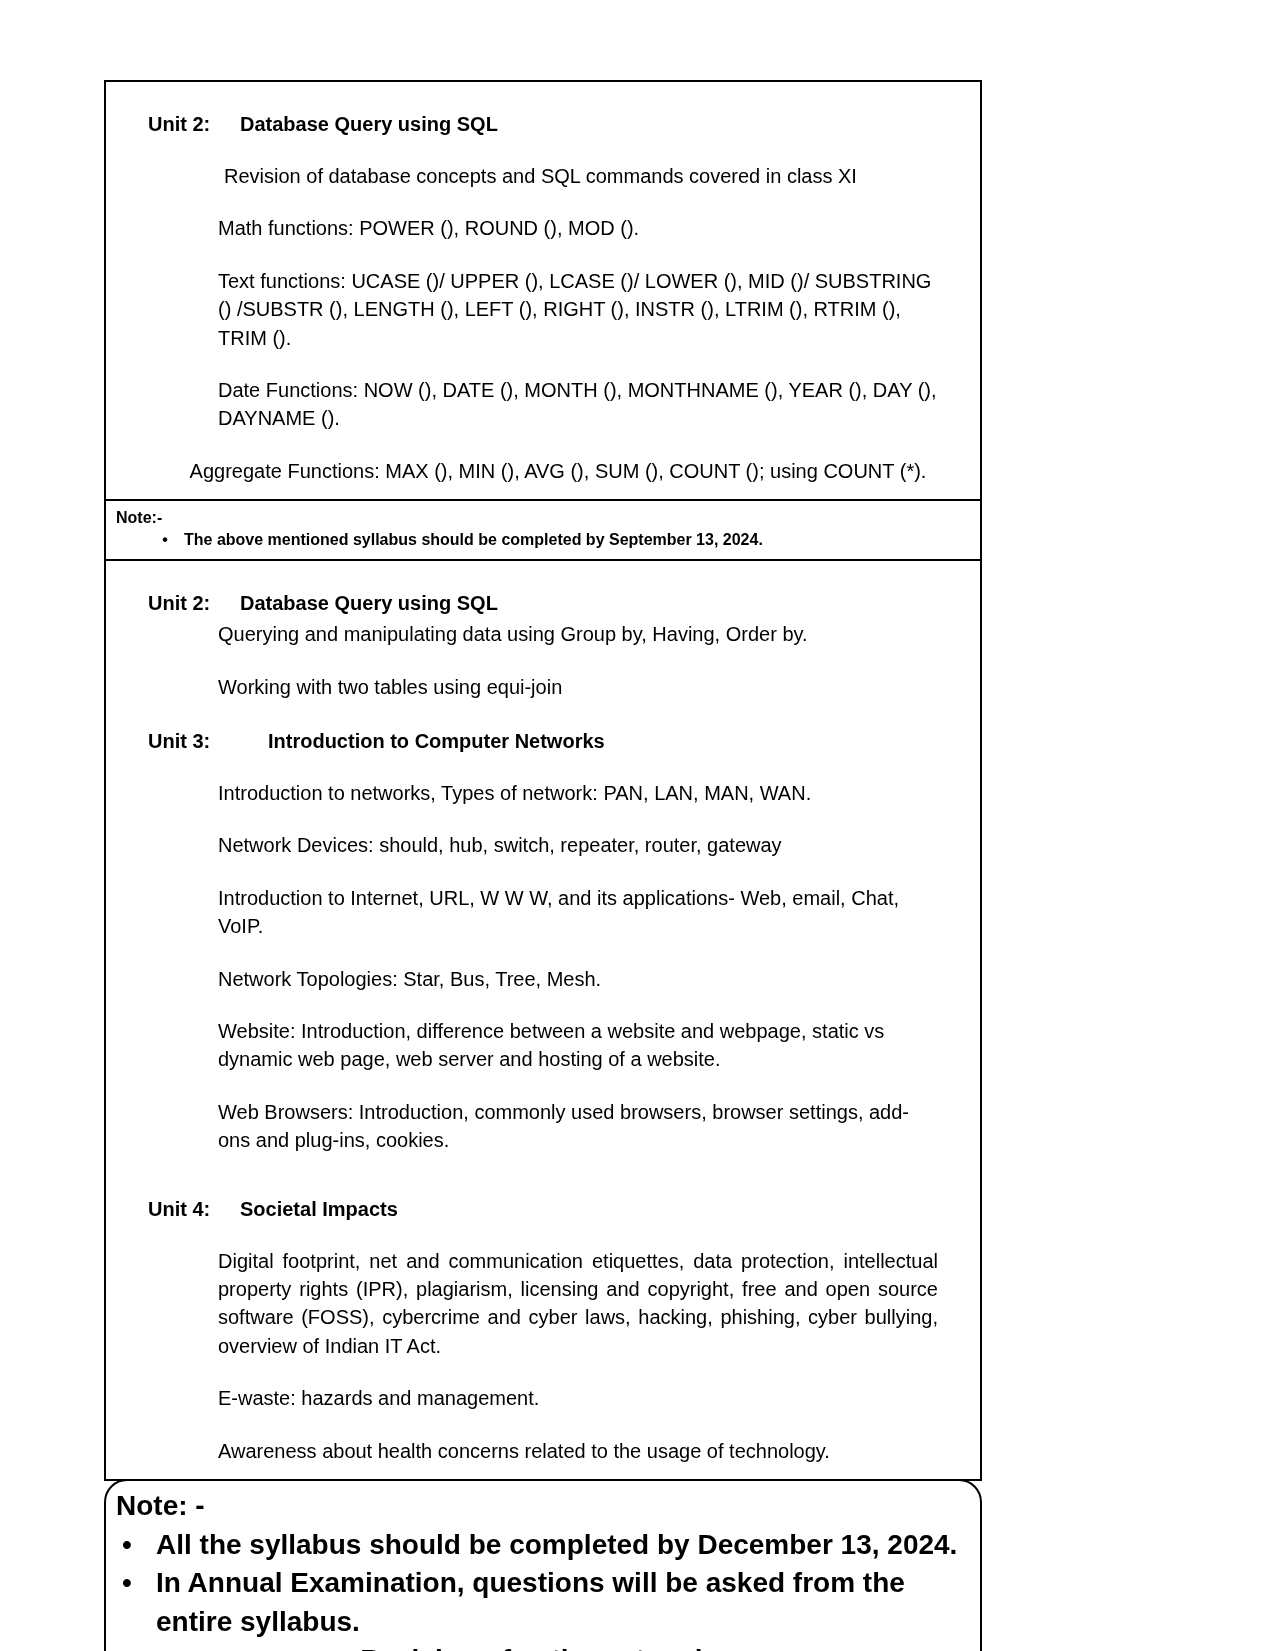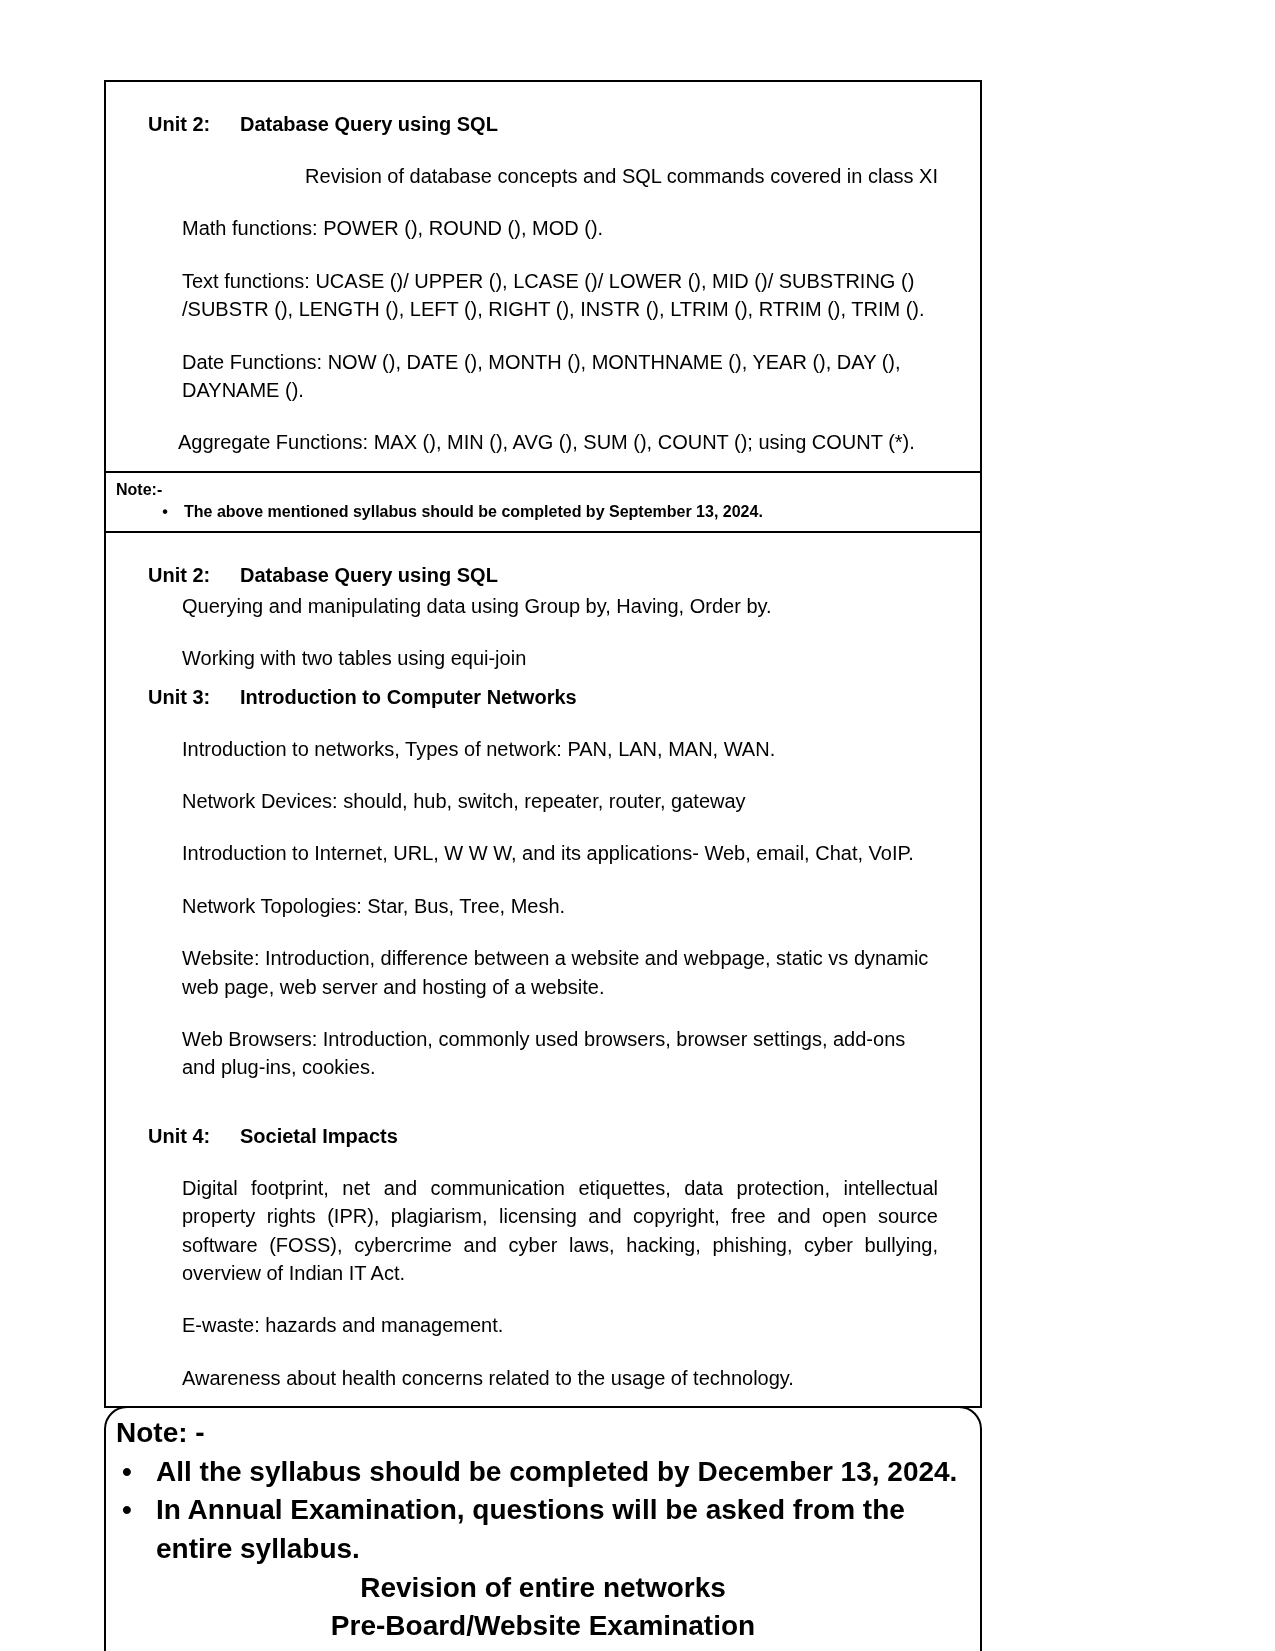--- a/index.html
+++ b/index.html
@@ -36,28 +36,28 @@
     display: flex;
   }
   .unit-heading .unit-label {
     width: 92px;
     flex: 0 0 92px;
   }
   p.body {
     font-size: 20px;
     line-height: 1.42;
     margin-top: 24px;
-    margin-left: 34px;
+    margin-left: 70px;
   }
   p.body.first-tight { margin-top: 3px; }
-  p.body.less-indent { margin-left: 30px; }
-  p.body.more-indent { margin-left: 76px; text-align: right; }
+  p.body.less-indent { margin-left: 30px; text-align: center; }
+  p.body.more-indent { margin-left: 76px; }
   p.body.justify { text-align: justify; }
 
-  .mt-heading { margin-top: 10px; }
+  .mt-heading { margin-top: 26px; gap: 28px; }
   .mt-heading-lg { margin-top: 40px; }
 
   
   .note-box {
     padding: 6px 10px 8px 10px;
     font-size: 16px;
     line-height: 1.38;
   }
   .note-label { font-weight: bold; }
   .note-list-mid {

